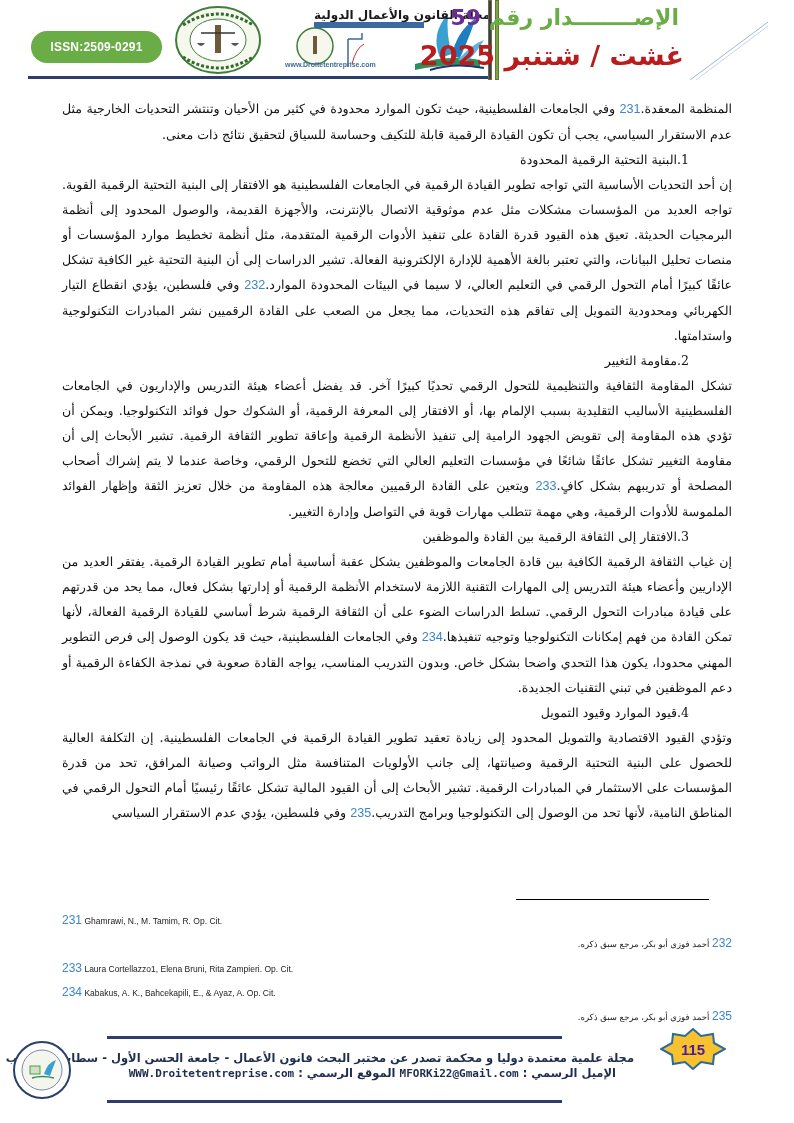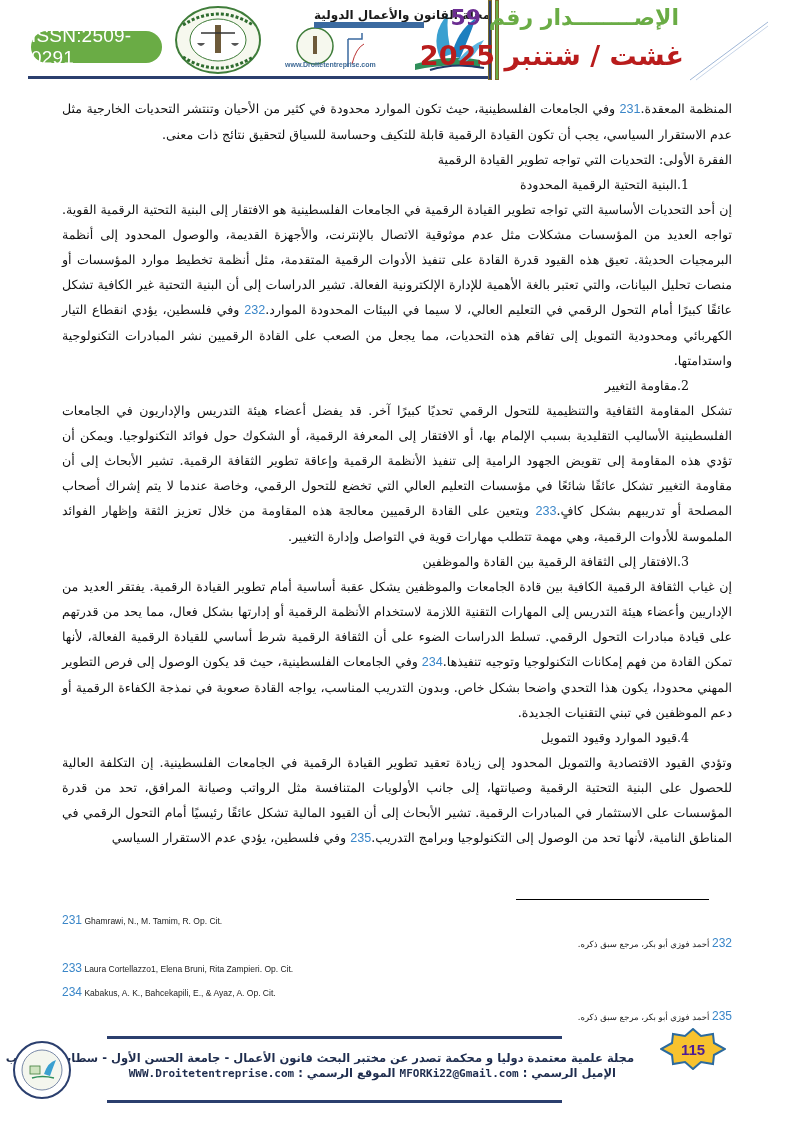--- a/index.html
+++ b/index.html
@@ -3,21 +3,21 @@
 <meta charset="utf-8">
 <style>
   html, body { margin:0; padding:0; background:#fff; }
   body { width:794px; height:1123px; position:relative; overflow:hidden;
          font-family:"DejaVu Sans", sans-serif; color:#111; }
 
   
   .header { position:absolute; left:0; top:0; width:794px; height:92px; }
   .issn { position:absolute; left:31px; top:31px; width:131px; height:32px;
           background:#6aac45; border-radius:16px; color:#fff;
-          font-family:"Liberation Sans", sans-serif; font-size:19px; font-weight:400;
+          font-family:"Liberation Sans", sans-serif; font-size:12px; font-weight:700;
           display:flex; align-items:center; justify-content:center; letter-spacing:0.2px; }
   .header-rule { position:absolute; left:28px; top:76px; width:460px; height:3px; background:#2b3f6e; }
   .logo-lab { position:absolute; left:173px; top:5px; width:90px; height:70px; }
   .logo-journal { position:absolute; left:280px; top:4px; width:205px; height:70px; }
   .journal-title { position:absolute; left:290px; top:8px; font-size:12px; font-weight:bold; color:#1a1a1a;
                    direction:rtl; white-space:nowrap; font-family:"DejaVu Sans", sans-serif;margin-left:24px; }
   .journal-band { position:absolute; left:314px; top:22px; width:110px; height:6px; background:#3b6aa0; }
   .journal-url { position:absolute; left:285px; top:61px; font-size:7px; color:#3f6a96; font-weight:bold;
                  font-family:"Liberation Sans", sans-serif; }
   .double-bar { position:absolute; left:488px; top:0; width:14px; height:80px; }
@@ -105,21 +105,20 @@
   <svg class="diag-deco" viewBox="0 0 80 62">
     <line x1="0" y1="60" x2="78" y2="2" stroke="#9fb6d6" stroke-width="1"></line>
     <line x1="6" y1="60" x2="78" y2="6" stroke="#c7d5e8" stroke-width="1"></line>
   </svg>
 </div>
 
 <div class="content">
   <p>
     <span>المنظمة المعقدة.</span><span class="fn-ref">231</span><span> وفي الجامعات الفلسطينية، حيث تكون الموارد محدودة في كثير من الأحيان وتنتشر التحديات الخارجية مثل عدم الاستقرار السياسي، يجب أن تكون القيادة الرقمية قابلة للتكيف وحساسة للسياق لتحقيق نتائج ذات معنى.</span>
   </p>
-  <p>الفقرة الأولى: التحديات التي تواجه تطوير القيادة الرقمية</p>
 
   <p class="num-head">
     <span class="n">1.</span>
     <span>البنية التحتية الرقمية المحدودة</span>
   </p>
   <p>
     <span>إن أحد التحديات الأساسية التي تواجه تطوير القيادة الرقمية في الجامعات الفلسطينية هو الافتقار إلى البنية التحتية الرقمية القوية. تواجه العديد من المؤسسات مشكلات مثل عدم موثوقية الاتصال بالإنترنت، والأجهزة القديمة، والوصول المحدود إلى أنظمة البرمجيات الحديثة. تعيق هذه القيود قدرة القادة على تنفيذ الأدوات الرقمية المتقدمة، مثل أنظمة تخطيط موارد المؤسسات أو منصات تحليل البيانات، والتي تعتبر بالغة الأهمية للإدارة الإلكترونية الفعالة. تشير الدراسات إلى أن البنية التحتية غير الكافية تشكل عائقًا كبيرًا أمام التحول الرقمي في التعليم العالي، لا سيما في البيئات المحدودة الموارد.</span><span class="fn-ref">232</span><span> وفي فلسطين، يؤدي انقطاع التيار الكهربائي ومحدودية التمويل إلى تفاقم هذه التحديات، مما يجعل من الصعب على القادة الرقميين نشر المبادرات التكنولوجية واستدامتها.</span>
   </p>
 
   <p class="num-head">

